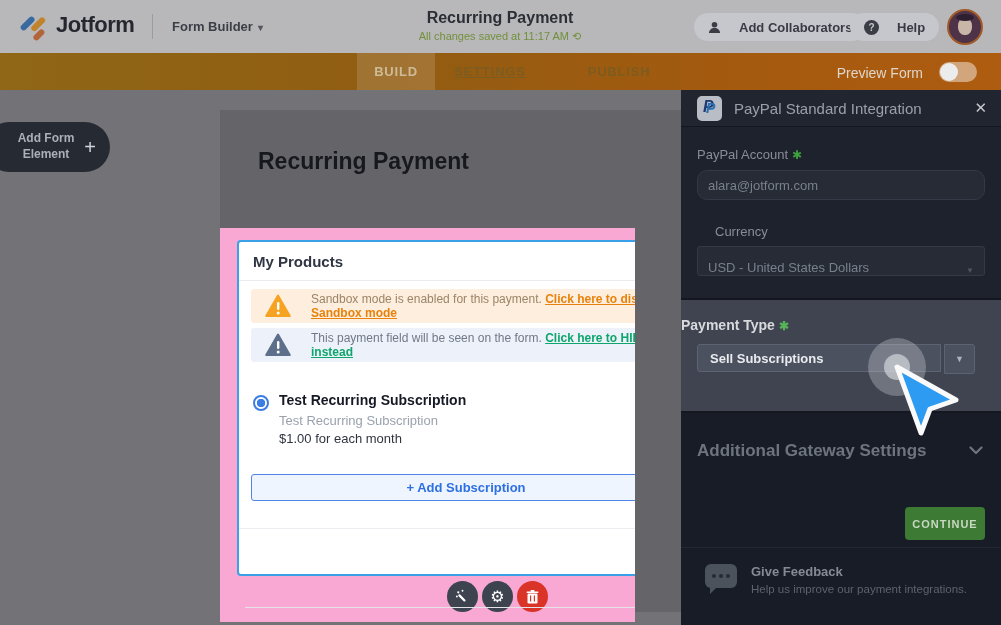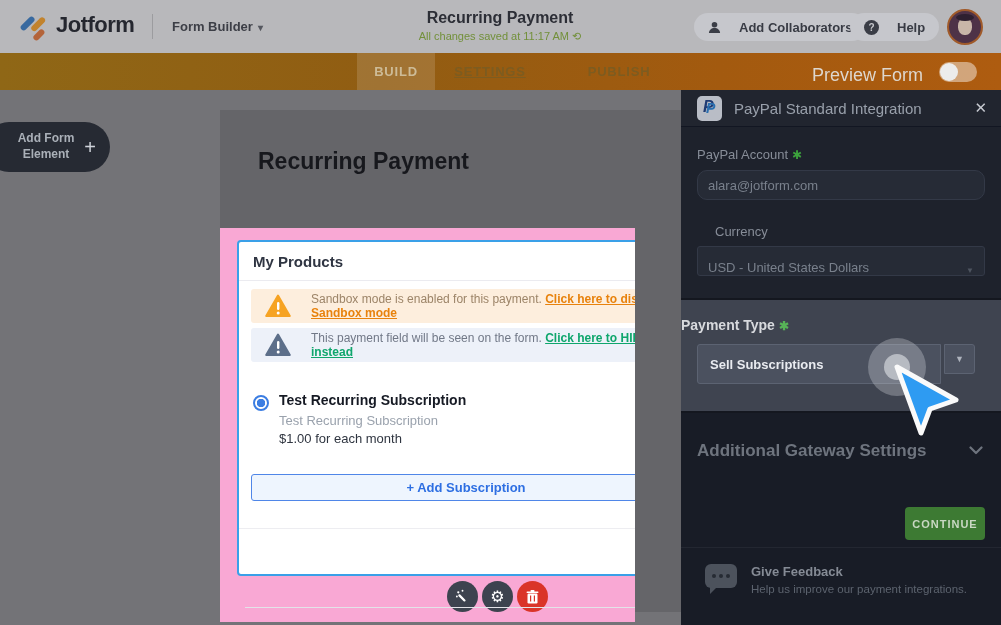--- a/index.html
+++ b/index.html
@@ -36,21 +36,21 @@
                   border-radius:50%; background:#2e2030; }
 
   
   .navbar { left:0; top:53px; width:1001px; height:37px;
             background:linear-gradient(90deg,#8f6716 0%,#915d12 38%,#a35a0f 72%,#ae5c10 100%); }
   .tab { top:0; height:37px; display:flex; align-items:center; justify-content:center;
          font-size:13px; font-weight:700; letter-spacing:0.8px; }
   .tab-build { left:357px; width:78px; background:rgba(255,255,255,0.14); color:#cdbb97; }
   .tab-settings { left:450px; width:80px; color:#7d5c20;text-decoration:underline; }
   .tab-publish { left:542px; width:78px; color:#7d5c20;margin-left:38px; }
-  .preview-label { right:78px; top:12px; font-size:18px; color:#ded7ce; }
+  .preview-label { right:78px; top:12px; font-size:14px; color:#ded7ce; }
   .toggle { right:24px; top:9px; width:38px; height:20px; border-radius:10px;
             background:rgba(255,255,255,0.45); }
   .knob { position:absolute; left:1px; top:1px; width:18px; height:18px; border-radius:50%; background:#ececec; }
 
   
   .add-element { left:-16px; top:122px; width:126px; height:50px; border-radius:25px;
                  background:#262a33; display:flex; align-items:center; justify-content:flex-end;
                  padding-right:14px; gap:10px; }
   .add-element .lbl { font-size:12px; font-weight:600; color:#aab0b8; text-align:center; line-height:1.3; }
   .add-element .plus { font-size:20px; color:#cfd3da; font-weight:400; }
@@ -101,21 +101,21 @@
              border-radius:3px; display:flex; align-items:center; padding:0 10px;
              font-size:13px; color:#79808c; }
   .p-field .caret { margin-left:auto; font-size:8px; color:#4e5560; }
   .lbl-account { top:57px; } .fld-account { top:80px;border-radius:10px; }
   .lbl-currency { top:134px;margin-left:18px; } .fld-currency { top:156px;align-items:flex-end; }
   .hl-box { left:0; top:208px; width:320px; height:115px; background:#3f4450;
             border-top:2px solid #14171f; border-bottom:2px solid #14171f; }
   .hl-label { left:0; top:17px; font-size:14px; font-weight:700; color:#d8dade; }
   .hl-label .ast { color:#57b357; }
   .hl-row { left:16px; top:44px; display:flex; gap:3px; }
-  .hl-field { width:244px; height:40px; background:#4b515f; border:1px solid #5c6372; border-radius:3px 0 0 3px;
+  .hl-field { width:244px; height:28px; background:#4b515f; border:1px solid #5c6372; border-radius:3px 0 0 3px;
               display:flex; align-items:center; padding:12px 12px; font-size:13px; font-weight:600; color:#e9ebf0; }
   .hl-arrow { width:31px; height:30px; background:#4b515f; border:1px solid #5c6372; border-radius:0 3px 3px 0;
               display:flex; align-items:center; justify-content:center; font-size:9px; color:#aeb3bd; }
   .p-lower { left:0; top:323px; width:320px; height:212px; background:#181c26; }
   .ags-label { left:16px; top:28px; font-size:17px; font-weight:600; color:#6e747e; }
   .ags-chev { right:18px; top:33px; }
   .continue-btn { right:16px; top:94px; width:80px; height:33px; background:#3d7a33; border-radius:4px;
                   font-size:11px; font-weight:700; letter-spacing:1px; color:#c9d8c3;
                   display:flex; align-items:center; justify-content:center; }
   .feedback { left:0; top:134px; width:320px; height:78px; border-top:1px solid rgba(255,255,255,0.05); }

